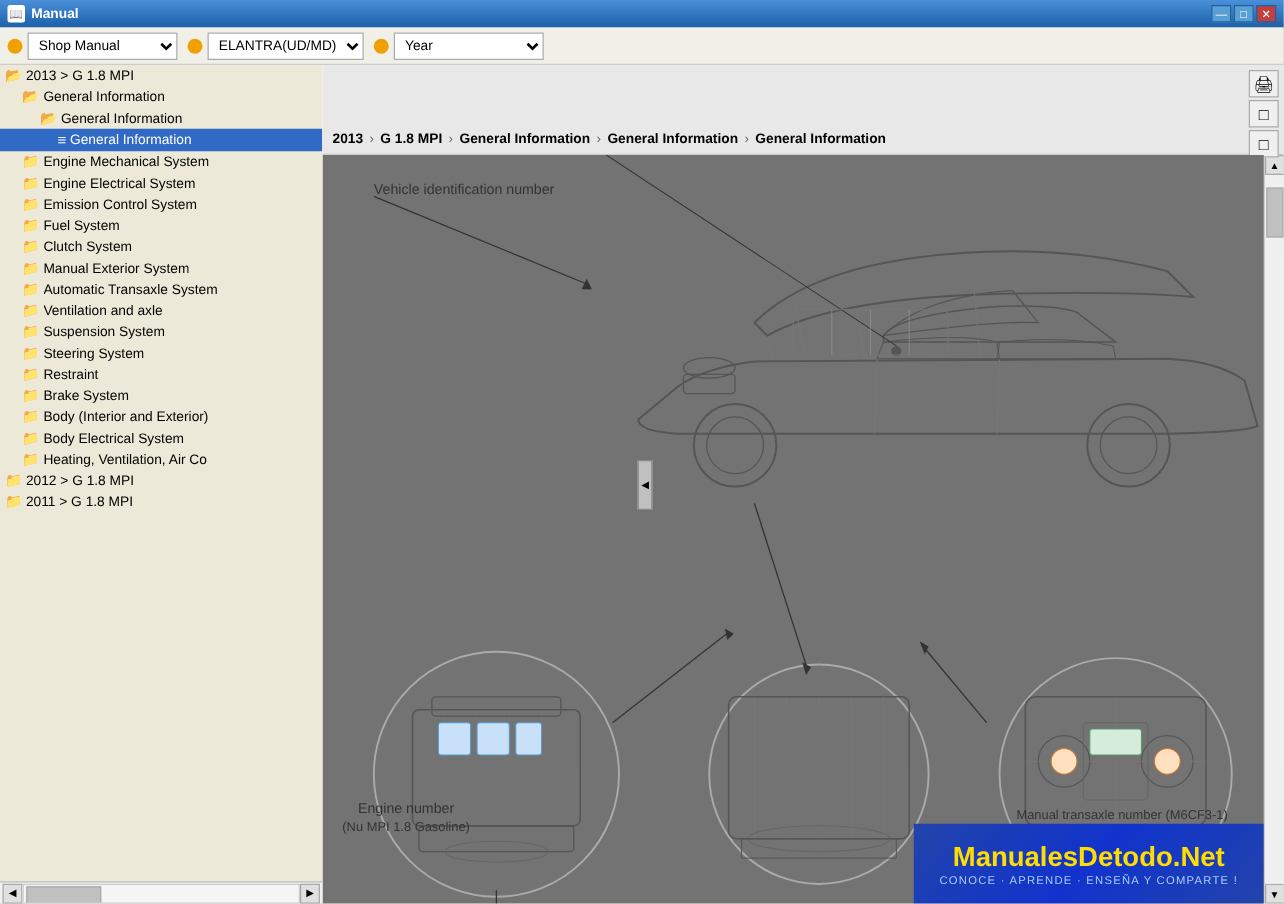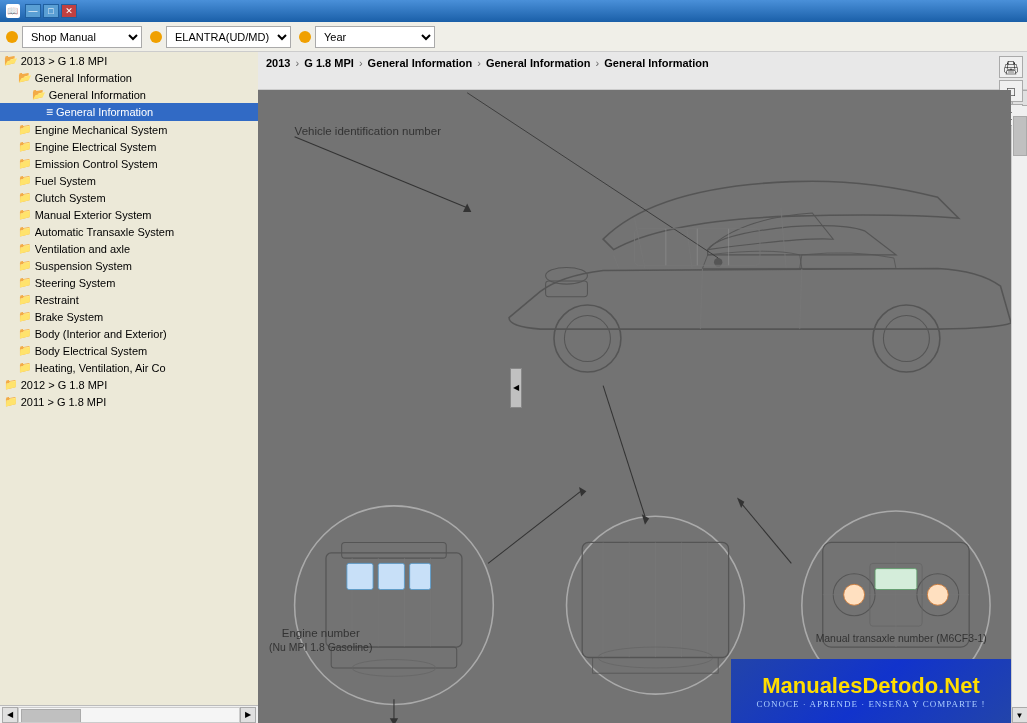--- a/index.html
+++ b/index.html
@@ -120,20 +120,21 @@
       border-bottom: 1px solid #ccc;
       padding: 4px 8px;
       font-size: 11px;
       display: flex;
       align-items: flex-start;
       min-height: 38px;
       flex-wrap: wrap;
     }
     .breadcrumb-text {
       line-height: 1.4;
+      margin-top: 48px;
     }
     .breadcrumb-arrow { color: #666; margin: 0 2px; }
     .action-btn {
       width: 24px;
       height: 22px;
       background: #f0f0f0;
       border: 1px solid #aaa;
       display: flex;
       align-items: center;
       justify-content: center;
@@ -223,21 +224,20 @@
     .watermark-text .line1 {
       font-size: 22px;
       font-weight: bold;
       color: #ffdd00;
       font-family: Arial, sans-serif;
     }
     .watermark-text .line2 {
       font-size: 9px;
       color: #aaccff;
       letter-spacing: 1px;
-      font-family: Liberation Serif, serif;
     }
 
     .sidebar-wrapper {
       display: flex;
       flex-direction: column;
       width: 258px;
       flex-shrink: 0;
     }
     .sidebar-scroll-area {
       flex: 1;
@@ -283,20 +283,21 @@
       position: absolute;
       left: 2px;
       top: 1px;
     }
   </style>
 </head>
 <body>
 
 <div class="title-bar">
   <div class="title-bar-icon">📖</div>
+  <span class="title-bar-text">Manual</span>
   <div class="title-bar-buttons">
     <div class="title-btn">—</div>
     <div class="title-btn">□</div>
     <div class="title-btn close">✕</div>
   </div>
 </div>
 
 <div class="toolbar">
   <div class="toolbar-dropdown">
     <div class="dropdown-icon"></div>

